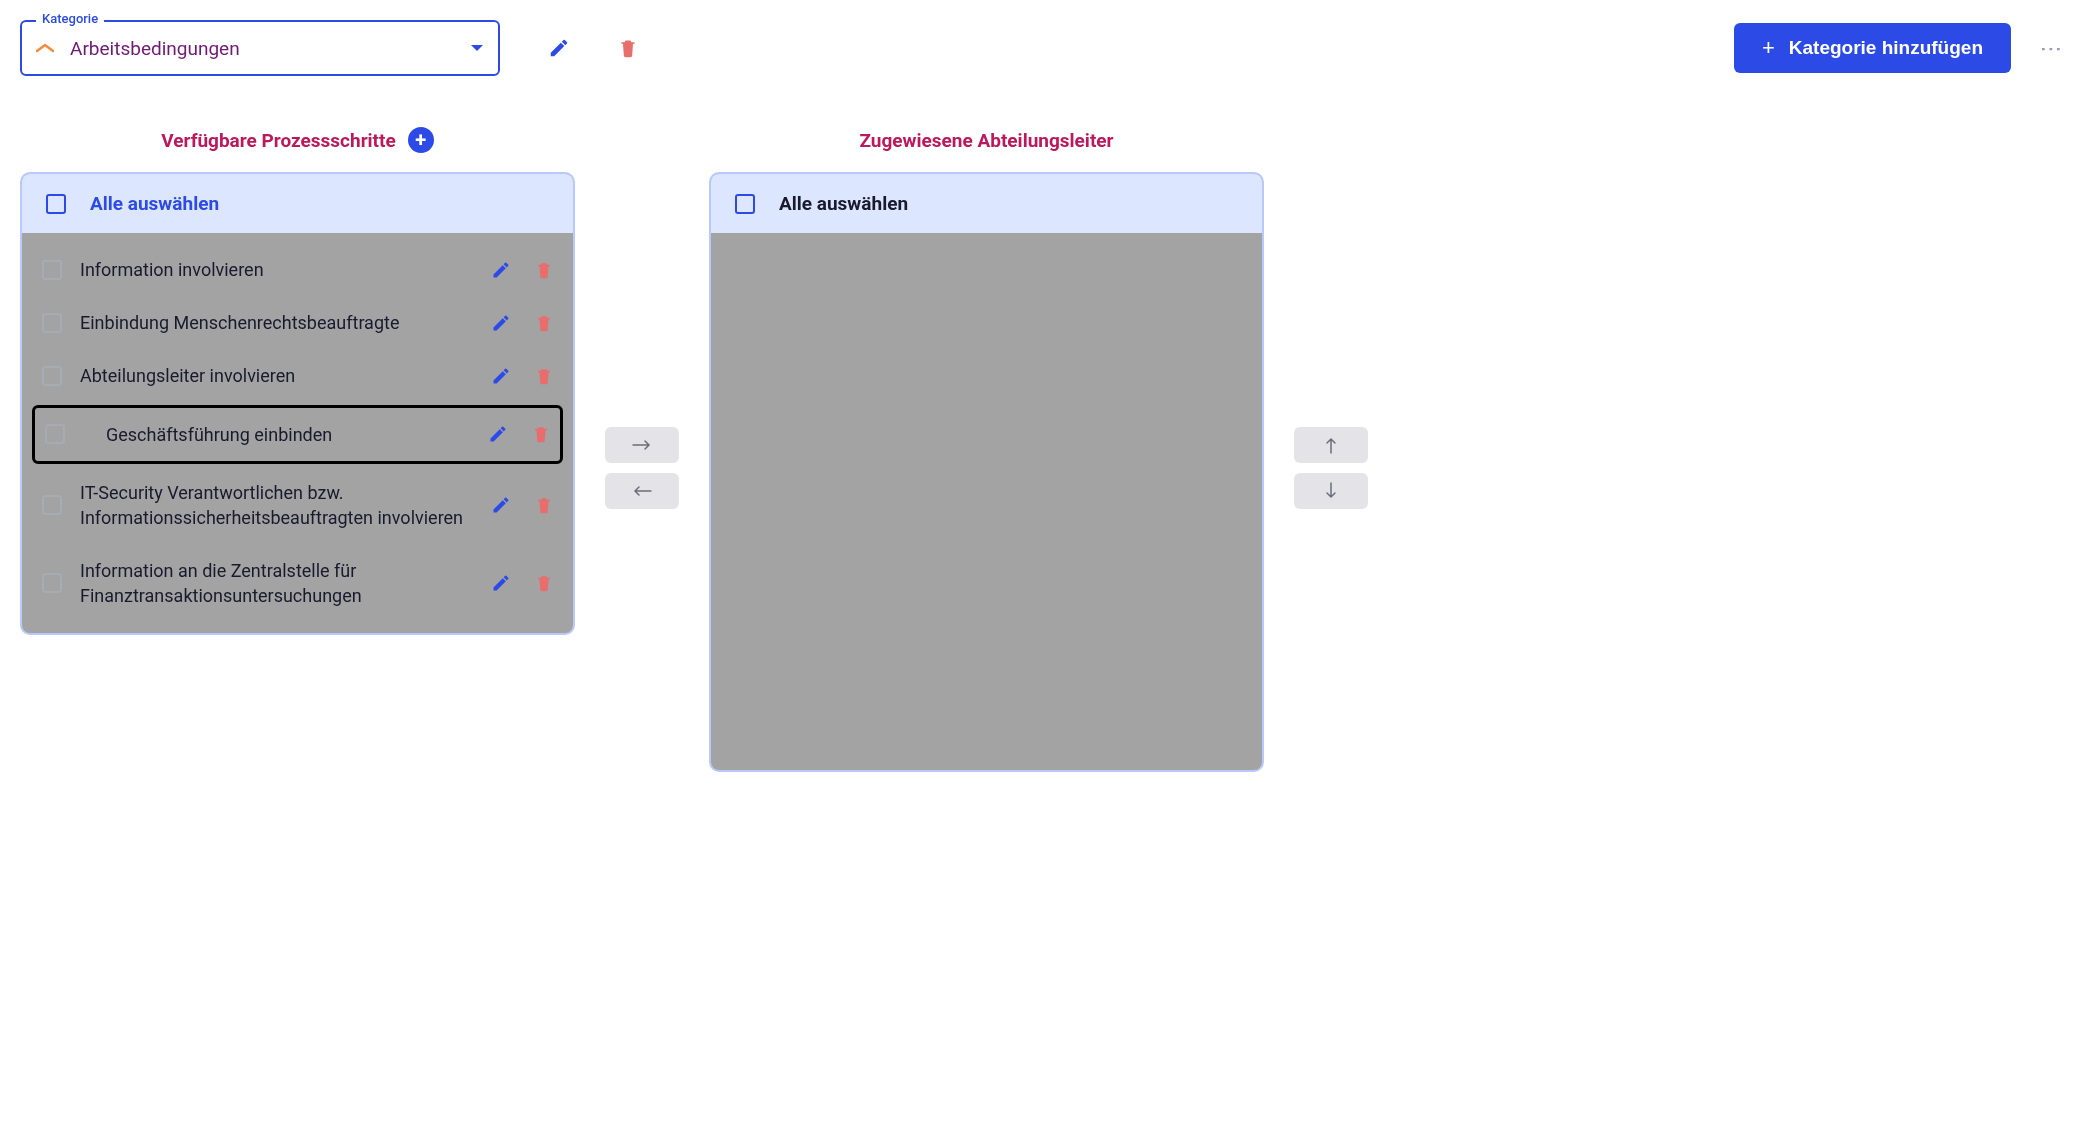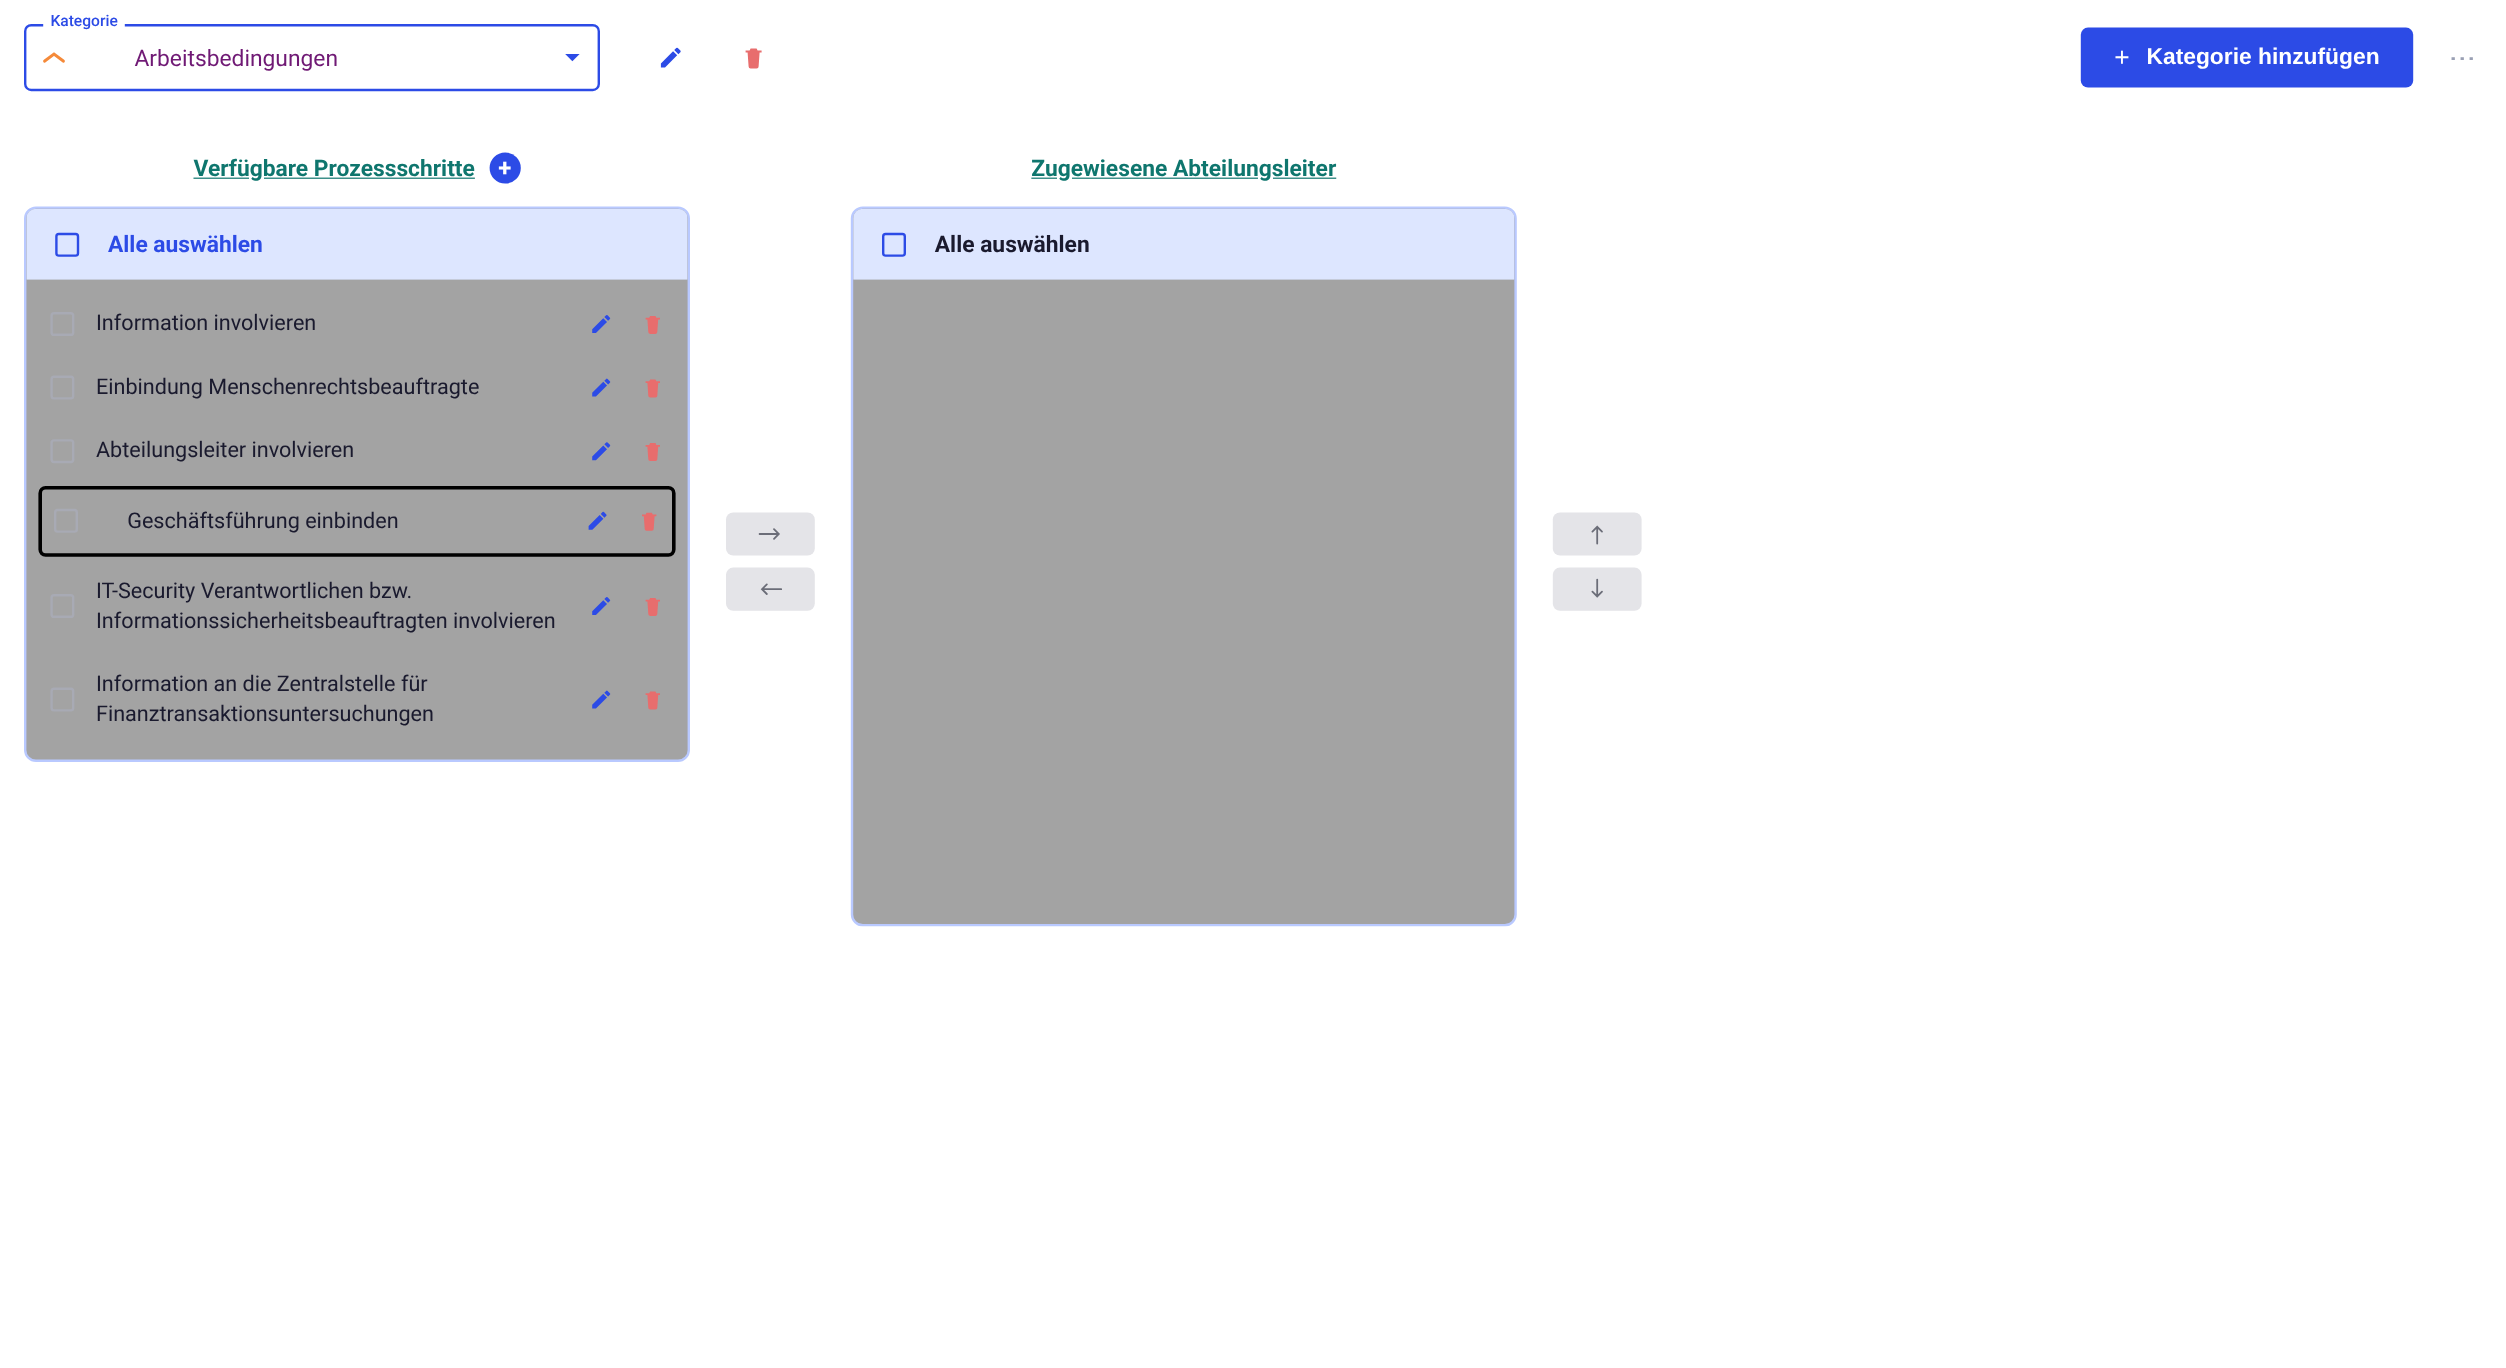--- a/index.html
+++ b/index.html
@@ -19,21 +19,20 @@
   .category-field {
     position: relative;
     border: 2px solid #2c4be6;
     border-radius: 6px;
     width: 480px;
     height: 56px;
     display: flex;
     align-items: center;
     padding: 0 14px;
     background: #fff;
-    gap: 42px;
   }
   .category-legend {
     position: absolute;
     top: -11px;
     left: 14px;
     background: #fff;
     padding: 0 6px;
     color: #2c4be6;
     font-size: 13px;
     font-weight: 500;
@@ -91,22 +90,21 @@
   .panel-title-row {
     display: flex;
     align-items: center;
     gap: 12px;
     margin-bottom: 16px;
     height: 32px;
   }
   .panel-title {
     font-size: 19px;
     font-weight: 700;
-    color: #0f766e;
-    text-decoration: underline;
+    color: #be185d;
   }
   .add-circle {
     width: 26px; height: 26px;
     background: #2c4be6;
     border-radius: 50%;
     color: #fff;
     display: inline-flex;
     align-items: center;
     justify-content: center;
     font-size: 20px;

